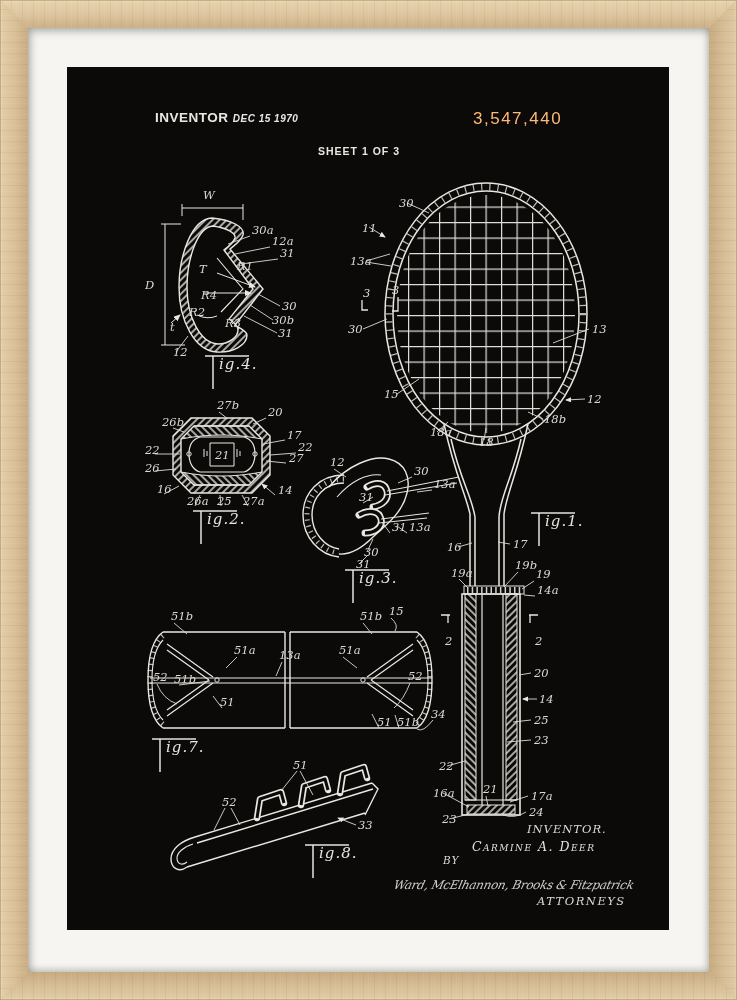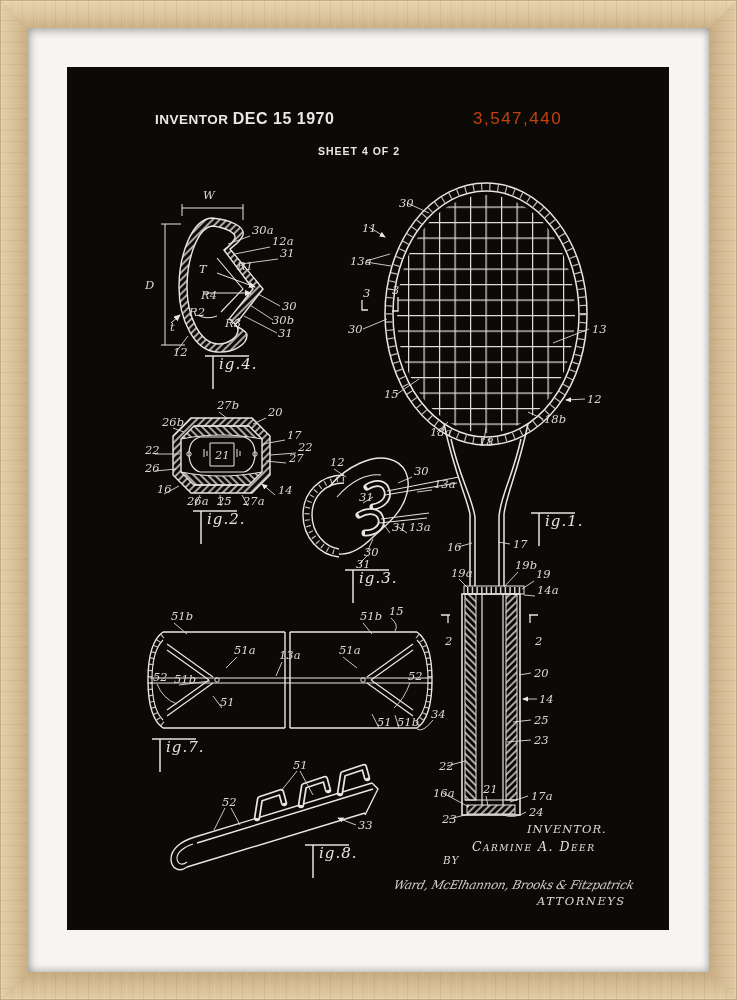--- a/index.html
+++ b/index.html
@@ -27,22 +27,22 @@
     box-shadow:inset 0 0 0 1px rgba(100,70,35,.28), inset 0 0 0 2px rgba(255,255,255,.10);}
   
   .mat{position:absolute;inset:28px;background:#f6f5f2;
     box-shadow:inset 2px 3px 9px rgba(0,0,0,.30), inset -2px -3px 7px rgba(0,0,0,.16);}
   
   .print{position:absolute;left:67px;top:67px;width:602px;height:863px;background:#0b0a08;}
   .print svg{position:absolute;left:0;top:0;}
   
   .hdr{position:absolute;color:#e9e7e1;white-space:nowrap;}
   .hdr-left{left:88px;top:43px;font-size:13.5px;font-weight:bold;letter-spacing:.5px;}
-  .hdr-date{font-size:16px;letter-spacing:.5px;}
-  .hdr-num{left:406px;top:42px;font-size:17px;letter-spacing:1.5px;color:#c2410c;}
+  .hdr-date{font-size:10px;letter-spacing:.5px;font-style:italic;}
+  .hdr-num{left:406px;top:42px;font-size:17px;letter-spacing:1.5px;color:#fdba74;}
   .hdr-sheet{left:292px;top:78px;transform:translateX(-50%);font-size:10.5px;font-weight:bold;letter-spacing:1px;}
   
   text{fill:#dbd9d3;}
   .lbl{font:italic 11.5px "DejaVu Serif",serif;}
   .cap{font:italic 15px "DejaVu Serif",serif;letter-spacing:1px;fill:#e6e4de;}
   .capstroke{stroke:#e6e4de;stroke-width:1.5;fill:none;}
   .t-inventor{font:italic 11.5px "DejaVu Serif",serif;letter-spacing:1px;}
   .t-name{font:italic 12.5px "DejaVu Serif",serif;font-variant:small-caps;letter-spacing:1.5px;fill:#e2e0da;}
   .t-by{font:italic 10.5px "DejaVu Serif",serif;letter-spacing:1px;}
   .t-sig{font:italic 12px "DejaVu Serif",serif;letter-spacing:-.3px;fill:#cfcdc7;}
@@ -58,21 +58,21 @@
   <div class="fside f-right"></div>
   <div class="frame-edge"></div>
   <div class="mat"></div>
 
   <div class="print">
     <div class="hdr hdr-left">
       <span>INVENTOR</span>
       <span class="hdr-date">DEC 15 1970</span>
     </div>
     <div class="hdr hdr-num">3,547,440</div>
-    <div class="hdr hdr-sheet">SHEET 4 OF 2</div>
+    <div class="hdr hdr-sheet">SHEET 1 OF 3</div>
 
     <svg width="602" height="863" viewBox="0 0 602 863">
       <defs>
         <pattern id="hatch" patternUnits="userSpaceOnUse" width="5" height="5" patternTransform="rotate(45)">
           <line x1="1" y1="0" x2="1" y2="5" stroke="#dddbd5" stroke-width="1.5"></line>
         </pattern>
         <pattern id="hatch2" patternUnits="userSpaceOnUse" width="5" height="5" patternTransform="rotate(-45)">
           <line x1="1" y1="0" x2="1" y2="5" stroke="#dddbd5" stroke-width="1.5"></line>
         </pattern>
         <pattern id="strings" patternUnits="userSpaceOnUse" width="15.5" height="15.5">

